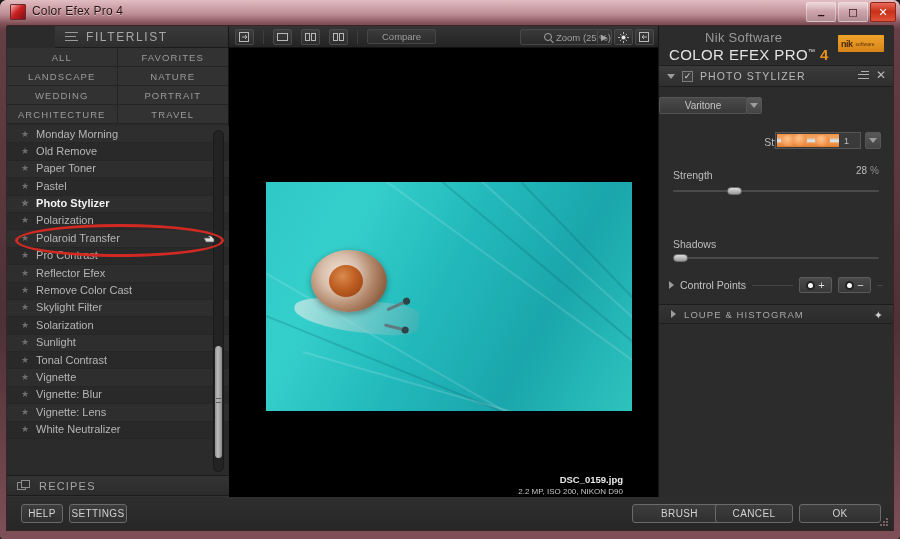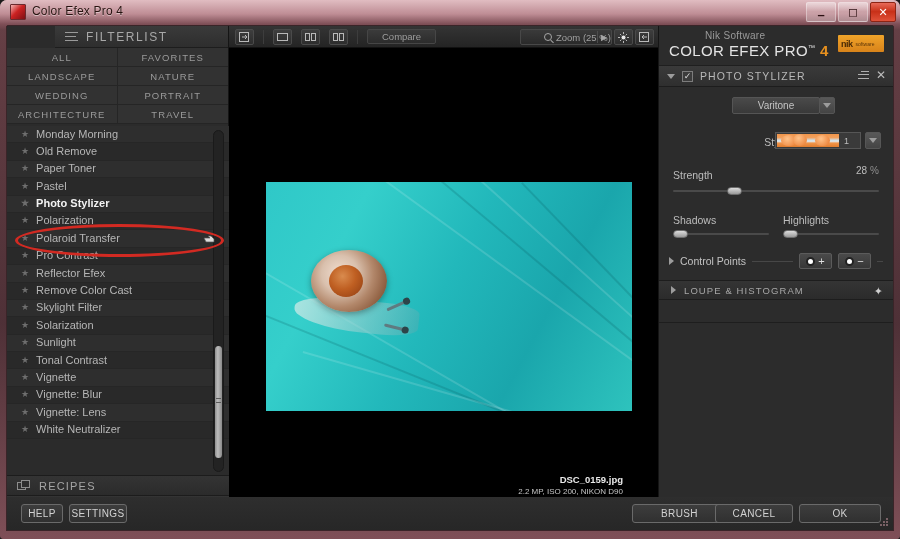--- a/index.html
+++ b/index.html
@@ -209,21 +209,21 @@
   #photo-name{ font-size:9.5px; color:#e9e9e9; font-weight:bold; }
   #photo-info{ font-size:8px; color:#c6c6c6; }
 
   
   #right-panel{
     position:absolute; right:0; top:0; width:235px; height:488px;
     background:#2c2c2c; border-left:1px solid #151515;
   }
   #brand{ height:40px; position:relative; padding:4px 0 0 10px;
           border-bottom:1px solid #1f1f1f; background:#2c2c2c; }
-  #brand-small{ font-size:10px; color:#9a9a9a; letter-spacing:.3px;padding-left:36px; }
+  #brand-small{ font-size:13px; color:#9a9a9a; letter-spacing:.3px;padding-left:36px; }
   #brand-main{ font-size:15px; color:#e4e4e4; letter-spacing:.4px; margin-top:1px;}
   #brand-main b{ font-weight:normal; }
   #brand-tm{ font-size:7px; vertical-align:super; }
   #brand-4{ color:#e8911f; font-weight:bold; }
   #nik-logo{
     position:absolute; right:9px; top:9px; width:46px; height:17px;
     background:linear-gradient(180deg,#f0a42a,#d8831a);
     display:flex; align-items:center; gap:3px; padding-left:3px;
     border-radius:1px;
   }
@@ -245,21 +245,21 @@
   #filter-name{ font-size:10.5px; color:#b9b9b9; letter-spacing:1.1px; }
   #fh-actions{ position:absolute; right:7px; top:4px; display:flex; gap:7px;
                align-items:center; }
   .menu-ic{ width:11px; height:9px; position:relative; }
   .menu-ic i{ position:absolute; right:0; height:1.3px; background:#b0b0b0; display:block;}
   .menu-ic i:nth-child(1){ top:0; width:8px;}
   .menu-ic i:nth-child(2){ top:3.5px; width:11px;}
   .menu-ic i:nth-child(3){ top:7px; width:11px;}
   .x-ic{ font-size:12px; color:#bdbdbd; line-height:10px; }
 
-  #preset-row{ padding:10px 0 4px 0; display:flex; justify-content:center; }
+  #preset-row{ padding:10px 0 4px 0; display:flex; }
   #preset-select{
     width:88px; height:17px; border:1px solid #555; border-radius:2px;
     background:linear-gradient(180deg,#4a4a4a,#393939);
     font-size:10px; color:#c4c4c4; text-align:center; line-height:15px;
     position:relative;
   }
   #preset-arrow{
     position:absolute; right:-16px; top:-1px; width:16px; height:17px;
     border:1px solid #555; border-radius:2px;
     background:linear-gradient(180deg,#585858,#444);
@@ -292,21 +292,21 @@
   #style-num{ font-size:9px; color:#bdbdbd; margin-left:5px; }
   #style-arrow{
     position:absolute; right:12px; top:0; width:16px; height:17px;
     border:1px solid #565656; border-radius:2px;
     background:linear-gradient(180deg,#585858,#444);
     display:flex; align-items:center; justify-content:center;
   }
 
   #sh-hl{ margin-top:22px; padding:0 14px; display:flex; gap:14px; }
   .half{ flex:1; }
-  .half .ctrl-label{ font-size:10.5px; color:#bdbdbd; }
+  .half .ctrl-label{ font-size:10.5px; color:#bdbdbd;margin-top:24px; }
   .half .slider{ margin-top:7px; }
 
   #cp-row{
     margin-top:18px; padding:0 10px; display:flex; align-items:center; gap:6px;
     position:relative;
   }
   #cp-label{ font-size:10.5px; color:#c2c2c2; white-space:nowrap; }
   .hr{ flex:1; height:1px; background:#474747; }
   .cp-btn{
     width:33px; height:16px; border:1px solid #5b5b5b; border-radius:2px;
@@ -646,26 +646,20 @@
         </div>
       </div>
 
       <div id="sh-hl">
         <div class="half">
           <div class="ctrl-label">Shadows</div>
           <div class="slider">
             <div class="knob" style="left:0%;"></div>
           </div>
         </div>
-        <div class="half">
-          <div class="ctrl-label">Highlights</div>
-          <div class="slider">
-            <div class="knob" style="left:0%;"></div>
-          </div>
-        </div>
       </div>
 
       <div id="right-divider"></div>
 
       <div id="cp-row">
         <span class="tri right"></span>
         <span id="cp-label">Control Points</span>
         <span class="hr"></span>
         <span class="cp-btn">
           <span class="cp-dot"></span>

